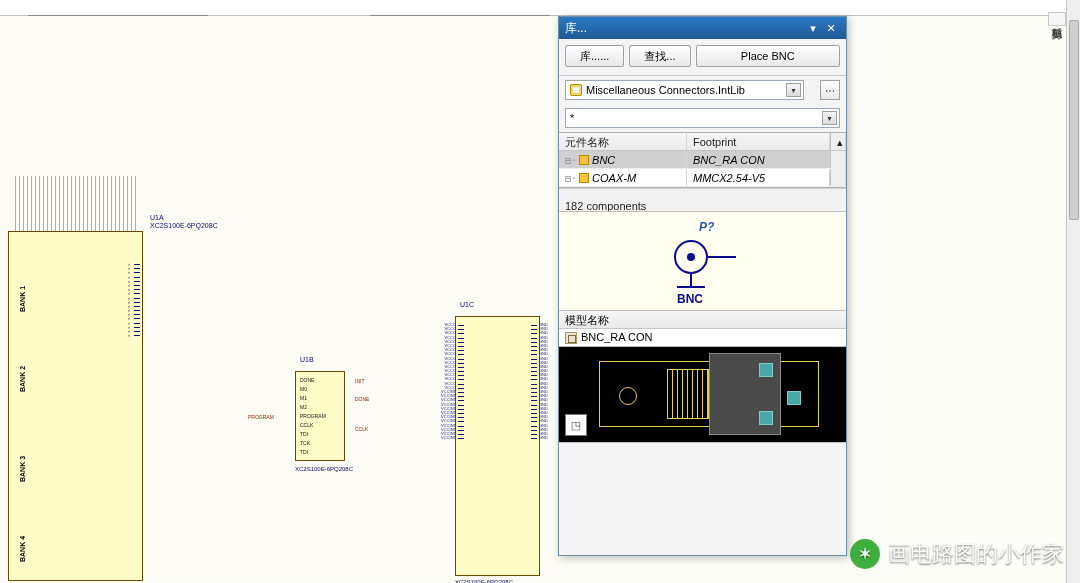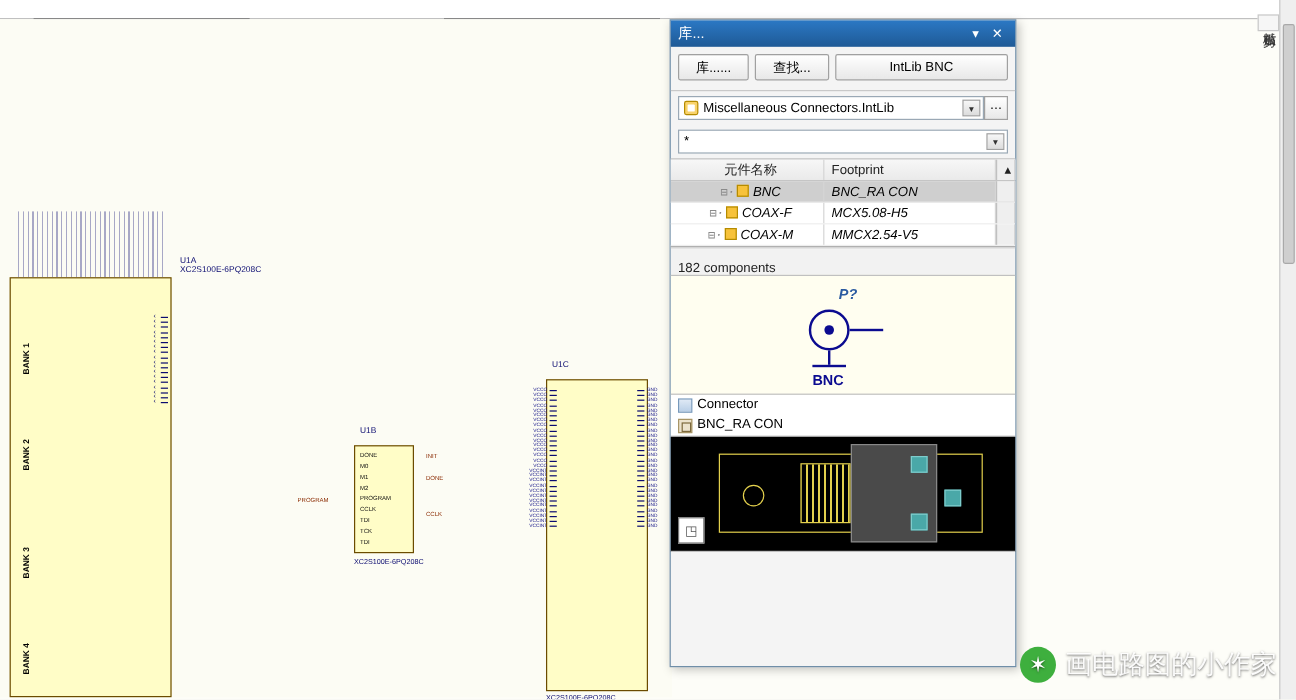--- a/index.html
+++ b/index.html
@@ -177,21 +177,21 @@
     border-radius: 2px;
     display: inline-flex;
     align-items: center;
     justify-content: center;
   }
   .btn.place { flex: 1; }
 
   .panel-row {
     padding: 4px 6px;
     display: flex;
-    gap: 0;
+    gap: 16px;
     align-items: center;
   }
   .combo {
     flex: 1;
     height: 20px;
     border: 1px solid #9aa8b5;
     background: #fff;
     display: flex;
     align-items: center;
     padding: 0 4px;
@@ -252,21 +252,21 @@
     background: linear-gradient(#f7f7f7, #eaeaea);
     border-bottom: 1px solid #c5c5c5;
     color: #222;
   }
   .grid-head div, .grid-row div {
     padding-left: 6px;
     border-right: 1px solid #d5d5d5;
     overflow: hidden;
     white-space: nowrap;
   }
-  .col-name { width: 128px; text-align: center; }
+  .col-name { width: 128px; }
   .col-fp { flex: 1; }
   .col-scroll { width: 16px; background:#efefef; border-left:1px solid #c0c0c0;}
   .grid-row { border-bottom: 1px solid #eee; font-style: italic; }
   .grid-row.selected { background: #cfcfcf; }
   .row-icon {
     display: inline-block;
     width: 10px; height: 10px;
     background: #f7c23a;
     border: 1px solid #b58b00;
     vertical-align: middle;
@@ -589,21 +589,21 @@
   </div>
 
   <div class="panel-sub">
     <button class="btn">
         <span>库......</span>
       </button>
     <button class="btn">
         <span>查找...</span>
       </button>
     <button class="btn place">
-        <span>IntLib BNC</span>
+        <span>Place BNC</span>
       </button>
   </div>
 
   <div class="panel-row">
     <div class="combo">
       <span class="lib-icon"></span>
       <span>Miscellaneous Connectors.IntLib</span>
       <span class="arrow">▾</span>
     </div>
     <button class="mini-btn">⋯</button>
@@ -622,46 +622,41 @@
       <div class="col-fp">Footprint</div>
       <div class="col-scroll">▴</div>
     </div>
     <div id="grid-rows">
         <div class="grid-row selected">
           <div class="col-name"><span class="tree-bar">⊟·</span><span class="row-icon"></span>BNC</div>
           <div class="col-fp">BNC_RA CON</div>
           <div class="col-scroll"></div>
         </div>
         <div class="grid-row">
-          <div class="col-name"><span class="tree-bar">⊟·</span><span class="row-icon"></span>COAX-F</div>
-          <div class="col-fp">MCX5.08-H5</div>
-          <div class="col-scroll"></div>
-        </div>
-        <div class="grid-row">
           <div class="col-name"><span class="tree-bar">⊟·</span><span class="row-icon"></span>COAX-M</div>
           <div class="col-fp">MMCX2.54-V5</div>
           <div class="col-scroll"></div>
         </div>
       </div>
   </div>
   <div class="count-bar">182 components</div>
 
   <div class="preview">
     <span class="sym-p">P?</span>
     <div class="sym-circle"></div>
     <div class="sym-dot"></div>
     <div class="sym-line1"></div>
     <div class="sym-line2"></div>
     <div class="sym-line3"></div>
     <span class="sym-name">BNC</span>
   </div>
 
   <div class="model-section">
+    <div class="model-head">模型名称</div>
     <div id="model-rows">
-        <div class="model-row"><span class="micon conn"></span>Connector</div>
         <div class="model-row"><span class="micon fp"></span>BNC_RA CON</div>
       </div>
   </div>
 
   <div class="pcb">
     <div class="outline"></div>
     <div class="barrel"></div>
     <div class="body"></div>
     <div class="ring"></div>
     <div class="pad" style="left:200px; top:16px;"></div>

